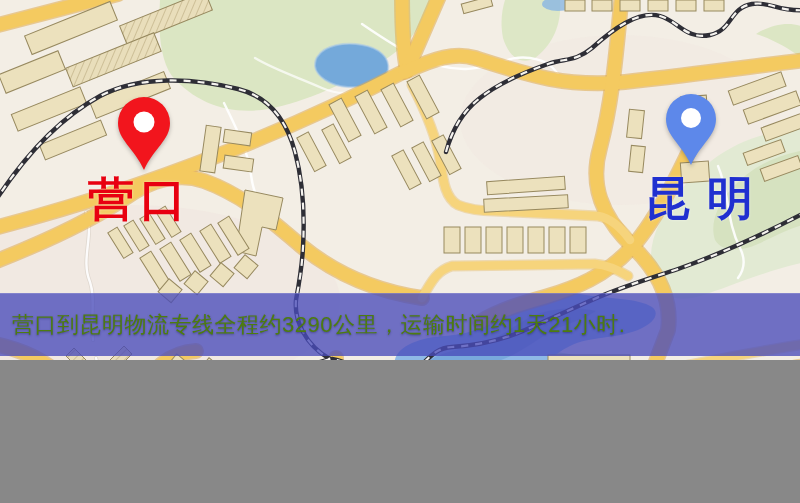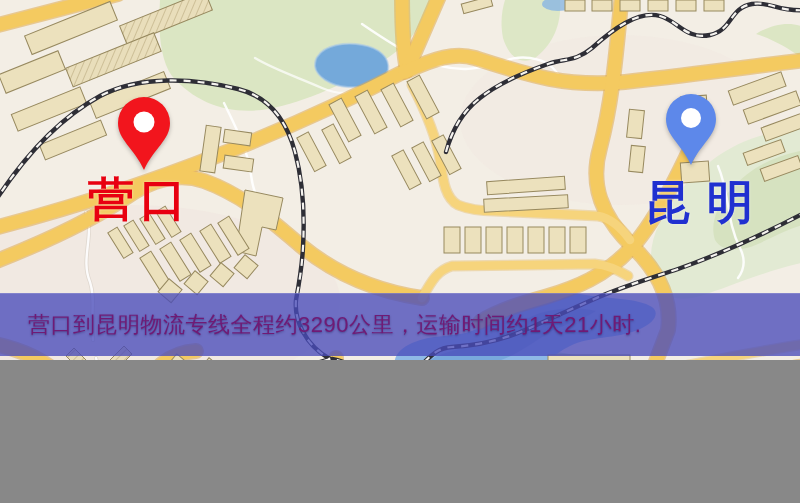--- a/index.html
+++ b/index.html
@@ -22,30 +22,30 @@
   .bld-h{fill:url(#hatch);stroke:#97895f;stroke-width:1;}
   .fp-under{fill:none;stroke:#cfc8bd;stroke-width:4;stroke-opacity:.5;stroke-linecap:round;}
   .fp{fill:none;stroke:#ffffff;stroke-width:2.4;stroke-opacity:.9;stroke-linecap:round;}
 
   .pin{position:absolute;filter:drop-shadow(0 2px 2px rgba(0,0,0,.25));}
   .city-label{
     position:absolute;font-weight:700;font-size:46px;line-height:1;
     text-shadow:0 0 3px rgba(255,255,255,.45);white-space:nowrap;
   }
   #origin-label{left:88px;top:176px;color:#e80010;letter-spacing:6px;}
-  #dest-label{left:645px;top:179px;color:#2030d0;letter-spacing:16px;}
+  #dest-label{left:645px;top:179px;color:#2030d0;letter-spacing:16px;font-family:Liberation Mono, monospace;}
 
   #info-banner{
     position:absolute;left:0;top:293px;width:800px;height:63px;
     background:rgba(73,75,186,0.78);
     display:flex;align-items:center;
     box-shadow:inset 0 1px 0 rgba(255,255,255,.15);
   }
   #info-banner .banner-text{
-    color:#701a75;font-size:22px;padding-left:28px;letter-spacing:.5px;
+    color:#4d7c0f;font-size:22px;padding-left:12px;letter-spacing:.5px;
     text-shadow:0 1px 2px rgba(40,40,100,.55);white-space:nowrap;text-align:center;
   }
 </style>
 </head>
 <body>
 
 <div id="stage">
 
   <svg id="map-svg" width="800" height="503" viewBox="0 0 800 503" aria-hidden="true">
     <defs>

